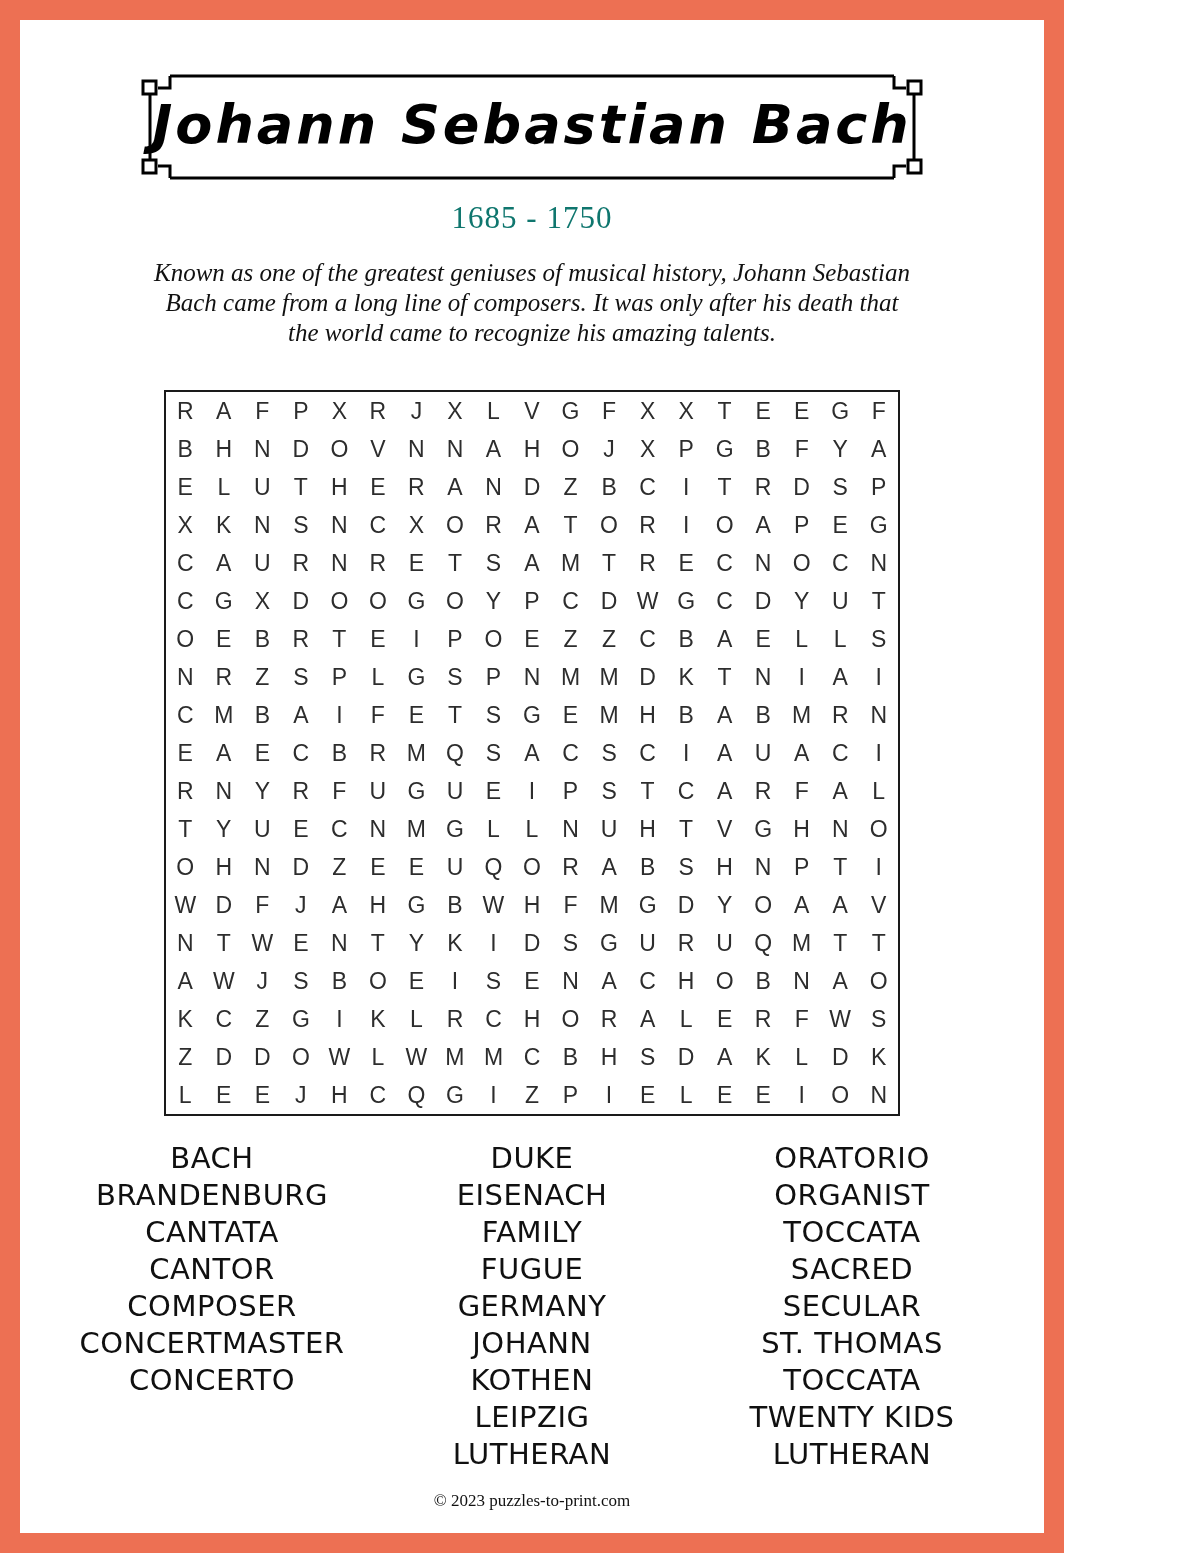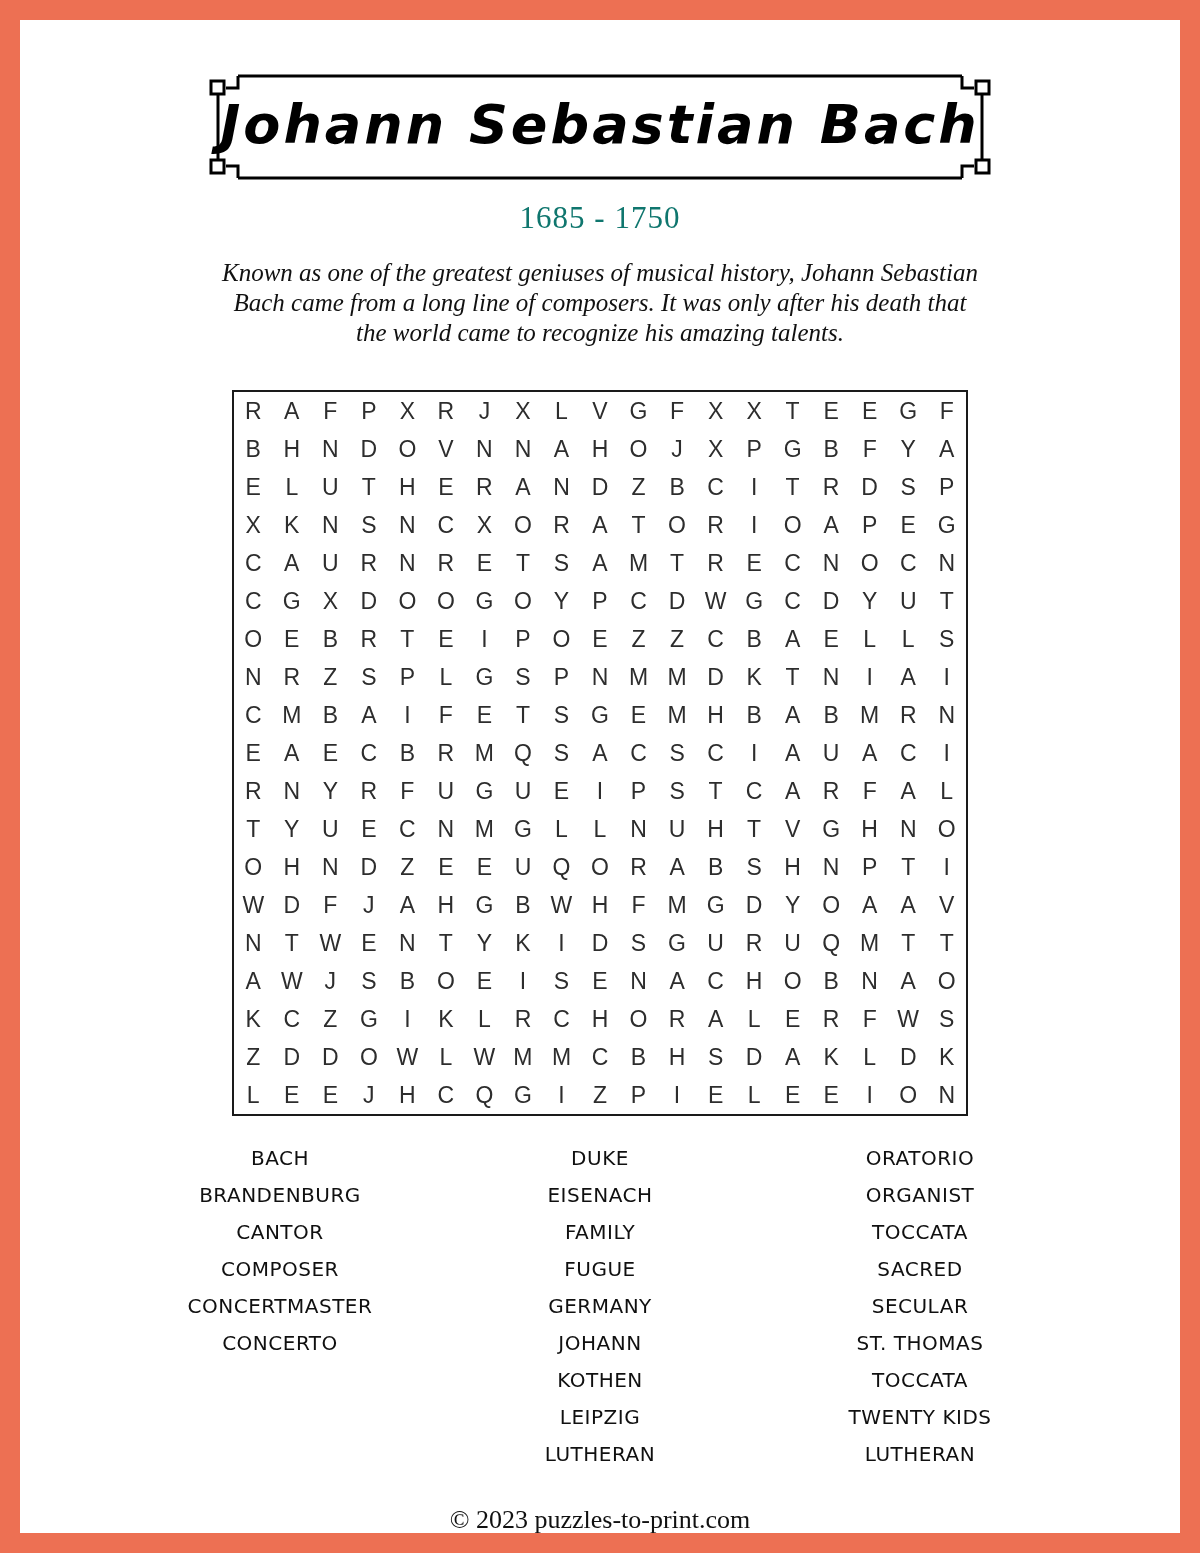--- a/index.html
+++ b/index.html
@@ -1,19 +1,19 @@
 <!DOCTYPE html>
 <html><head>
 <meta charset="utf-8">
 <style>
   * { margin:0; padding:0; box-sizing:border-box; }
   html,body { background:#ffffff; }
   .page {
     position:relative;
-    width:1200px;
+    width:1064px;
     height:1553px;
     background:#ffffff;
     border:20px solid #ED7053;
     overflow:hidden;
     font-family:"Liberation Serif", serif;
     color:#1c1c1c;
   }
   
   .title-frame {
     position:relative;
@@ -74,31 +74,31 @@
   }
   
   .word-list {
     display:flex;
     width:960px;
     margin:24px auto 0;
   }
   .word-col { flex:1; text-align:center; }
   .word {
     font-family:"DejaVu Sans", sans-serif;
-    font-size:20px;
+    font-size:29px;
     line-height:37px;
     letter-spacing:0.5px;
     color:#101010;
     text-align:center;
   }
   
   .footer {
-    margin-top:32px;
+    margin-top:18px;
     text-align:center;
-    font-size:26px;
+    font-size:17px;
     color:#111;
   }
 </style>
 </head>
 <body>
 
 <div class="page">
 
   <div class="title-frame">
     <svg width="832" height="114" viewBox="0 0 832 114">
@@ -494,20 +494,21 @@
         <div class="cell">I</div>
         <div class="cell">O</div>
         <div class="cell">N</div>
       </div>
   </div>
 
   <div class="word-list">
     <div class="word-col">
         <div class="word">BACH</div>
         <div class="word">BRANDENBURG</div>
+        <div class="word">CANTATA</div>
         <div class="word">CANTOR</div>
         <div class="word">COMPOSER</div>
         <div class="word">CONCERTMASTER</div>
         <div class="word">CONCERTO</div>
       </div>
     <div class="word-col">
         <div class="word">DUKE</div>
         <div class="word">EISENACH</div>
         <div class="word">FAMILY</div>
         <div class="word">FUGUE</div>

